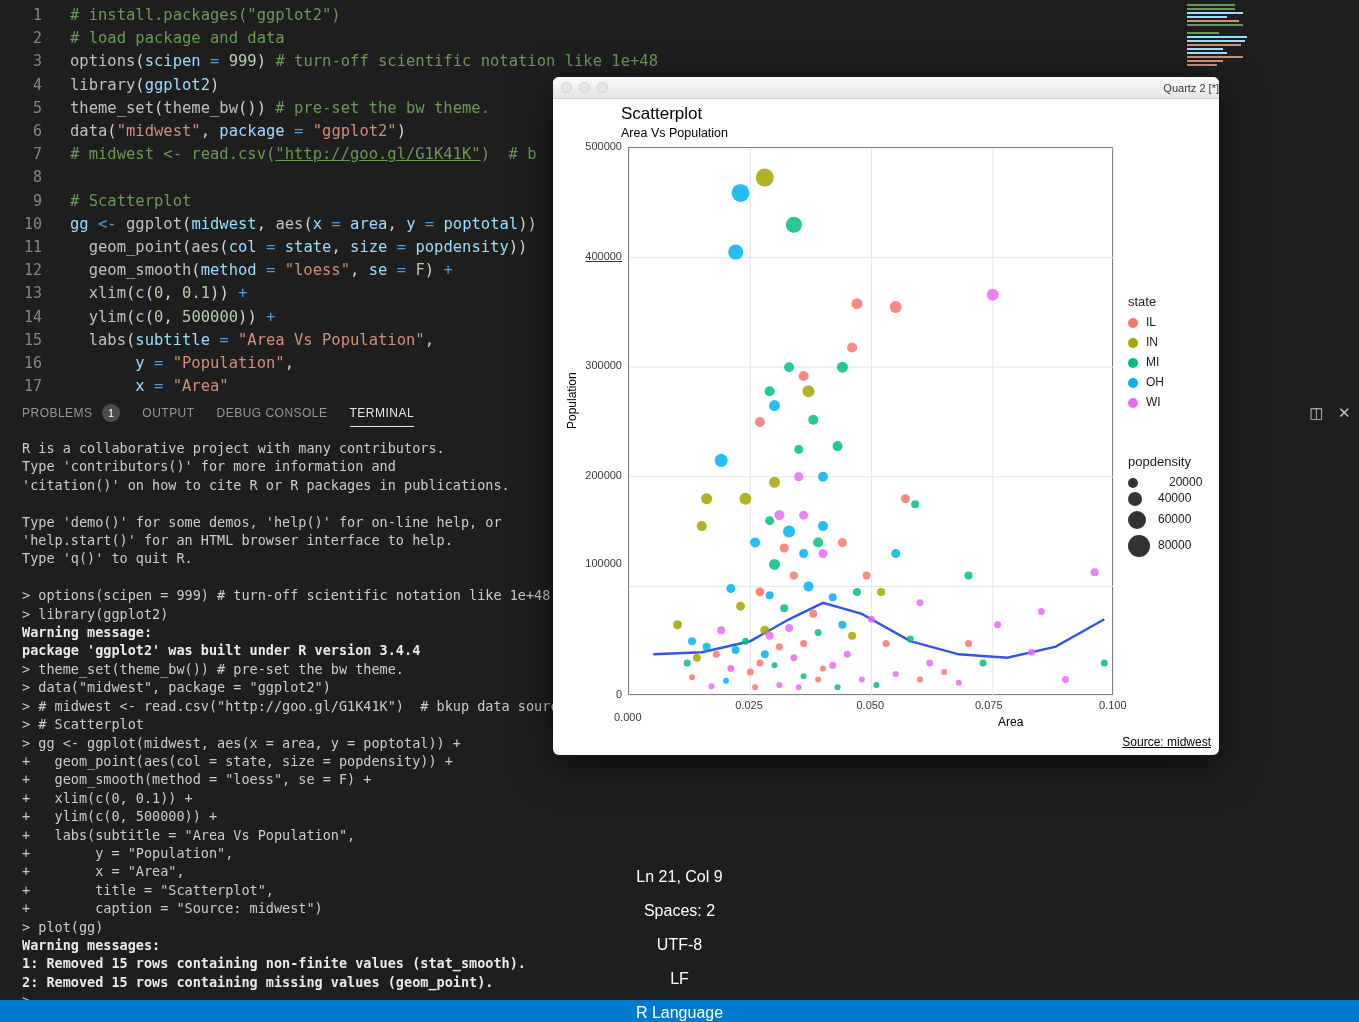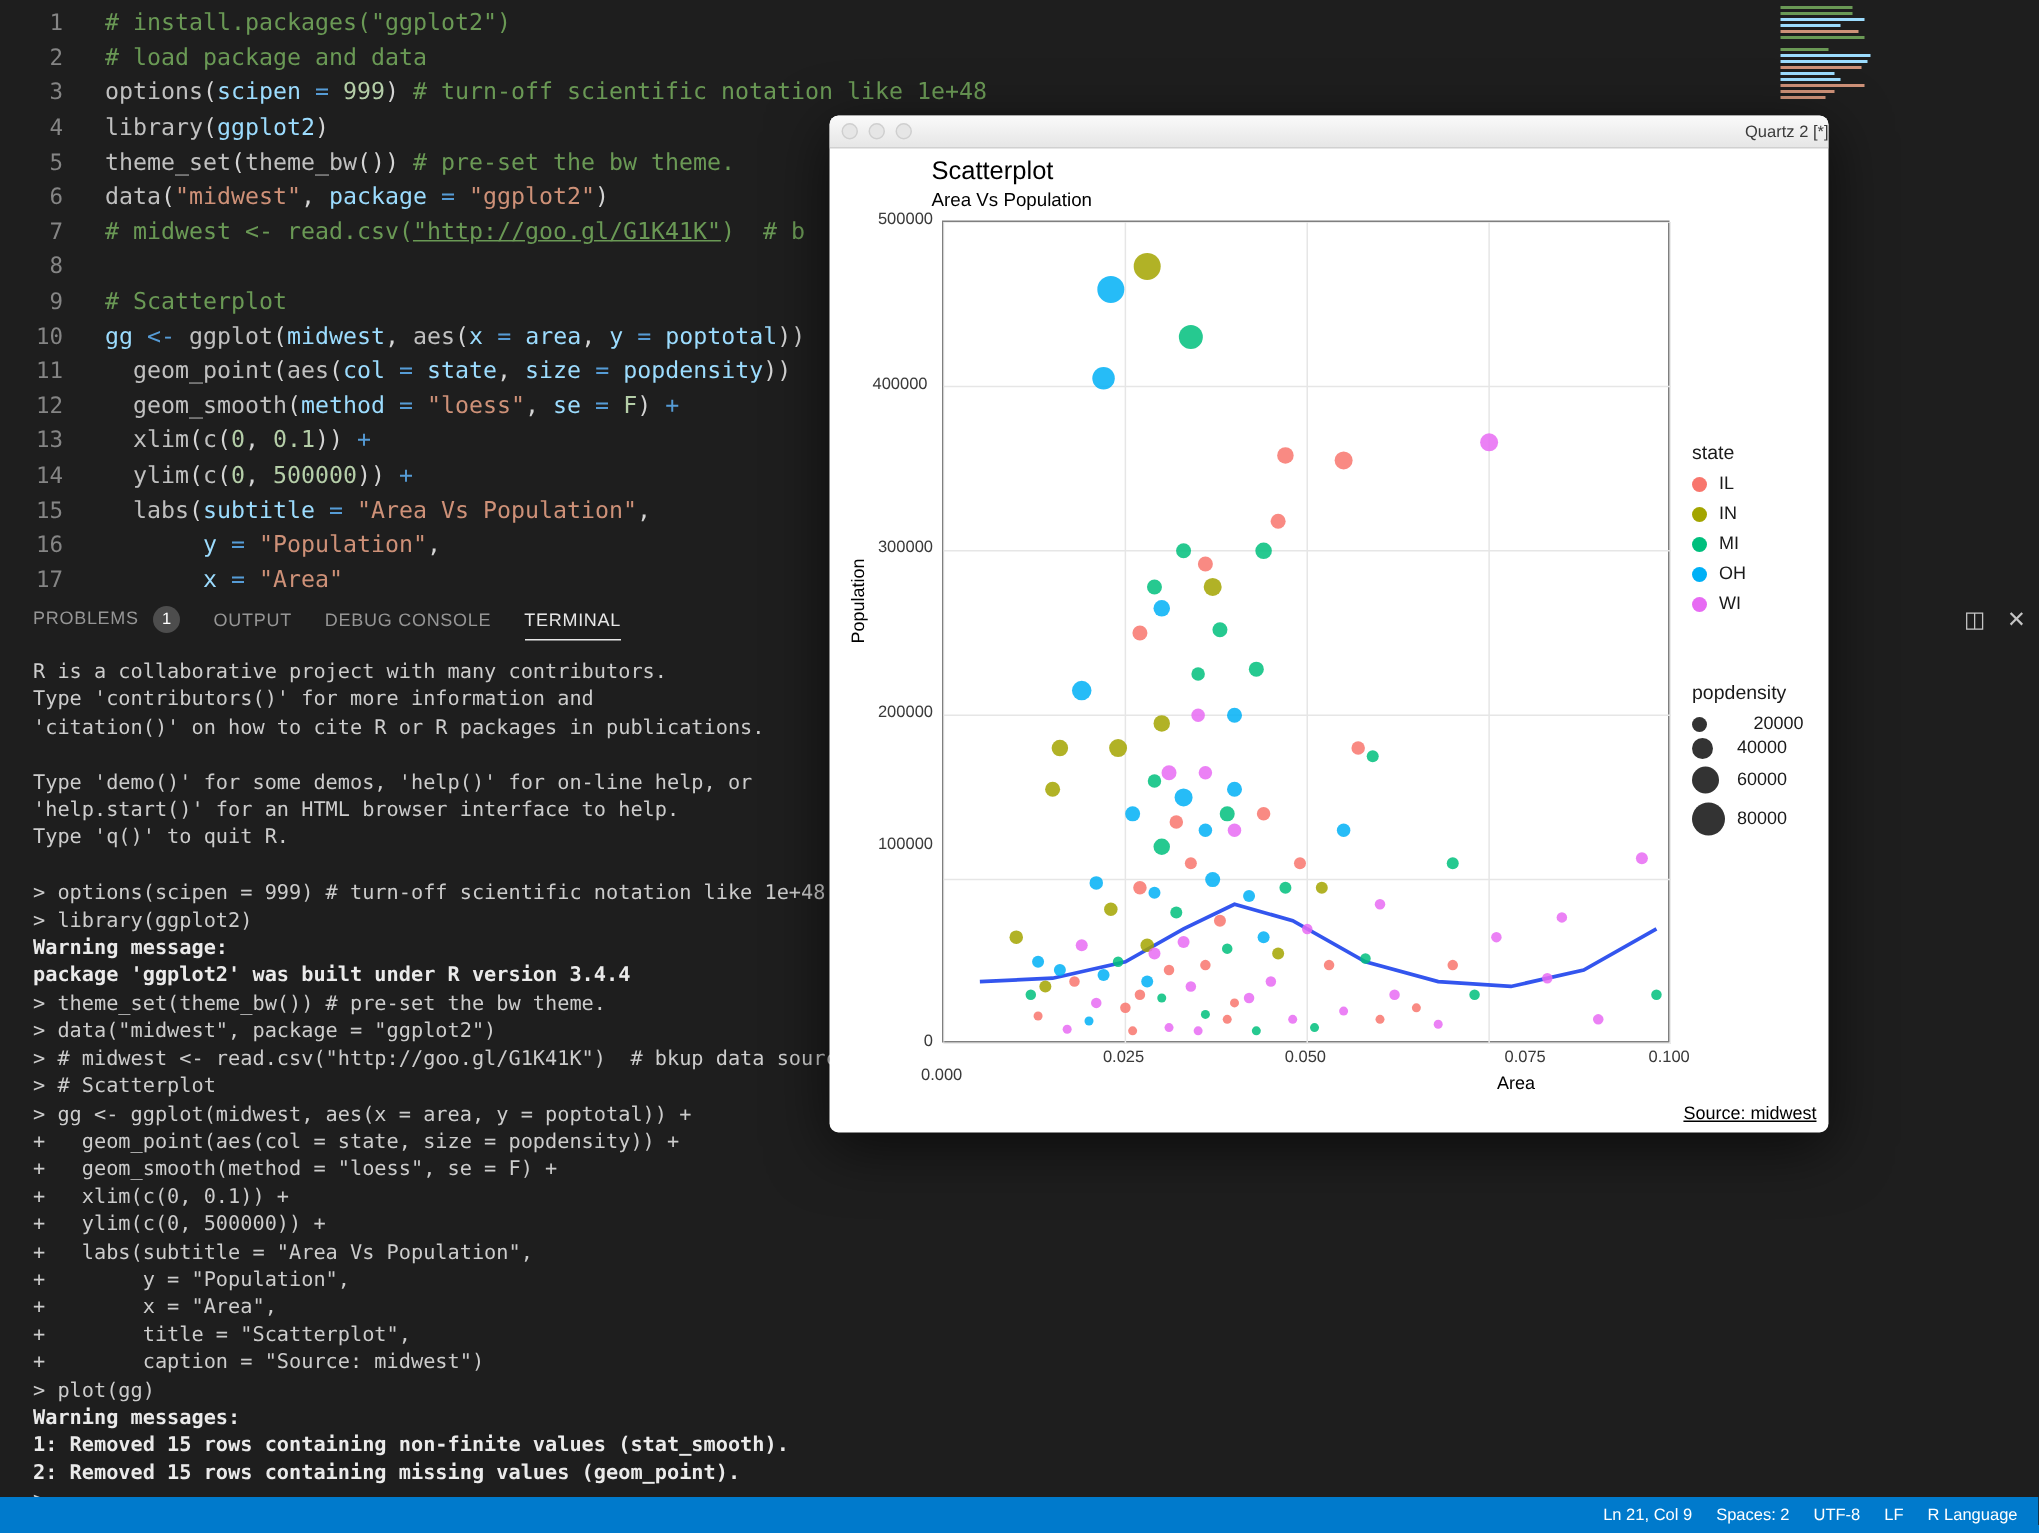--- a/index.html
+++ b/index.html
@@ -58,23 +58,23 @@
 
   .minimap {
     position:absolute; top:4px; right:92px; width:80px; height:180px;
     display:flex; flex-direction:column; gap:2px;
   }
   .minimap span { display:block; height:2px; width:60%; }
 
   .statusbar {
     position:absolute; left:0; right:0; bottom:0; height:22px;
     background:#007acc; color:#ffffff;
-    font-family:-apple-system,Arial,sans-serif; font-size:11px;
+    font-family:-apple-system,Arial,sans-serif; font-size:16px;
     display:flex; align-items:center; justify-content:flex-end;
-    gap:16px; padding:12px 14px;
+    gap:16px; padding:0 14px;flex-direction:column;
   }
 
   
   .quartz {
     position:absolute; left:553px; top:77px; width:666px; height:678px;
     background:#ffffff; border-radius:6px;
     box-shadow: 0 10px 40px rgba(0,0,0,0.6);
     font-family: Arial, Helvetica, sans-serif;
     color:#000;
     overflow:hidden;
@@ -336,29 +336,29 @@
           <circle cx="291" cy="531.56" r="3" fill="#F8766D" fill-opacity="0.85"></circle>
           <circle cx="329.8" cy="534.848" r="3" fill="#E76BF3" fill-opacity="0.85"></circle>
           <circle cx="339.50000000000006" cy="495.392" r="3.5" fill="#F8766D" fill-opacity="0.85"></circle>
           <circle cx="63.04999999999999" cy="493.2" r="4" fill="#00B0F6" fill-opacity="0.85"></circle>
         </svg>
     </div>
     <div id="xticks">
         <div class="tick" style="left: 61px; top: 612px;">0.000</div>
         <div class="tick" style="left: 182.25px; top: 600px;">0.025</div>
         <div class="tick" style="left: 303.5px; top: 600px;">0.050</div>
-        <div class="tick" style="left: 450px; top: 600px;">0.075</div>
+        <div class="tick" style="left: 422px; top: 600px;">0.075</div>
         <div class="tick" style="left: 546px; top: 600px;">0.100</div>
       </div>
     <div id="yticks">
         <div class="tick" style="right: 597px; left: 25px; width: 44px; text-align: right; top: 589px;">0</div>
         <div class="tick" style="right: 597px; left: 25px; width: 44px; text-align: right; top: 458px;">100000</div>
         <div class="tick" style="right: 597px; left: 25px; width: 44px; text-align: right; top: 369.8px;">200000</div>
         <div class="tick" style="right: 597px; left: 25px; width: 44px; text-align: right; top: 260.2px;">300000</div>
-        <div class="tick" style="right: 597px; left: 25px; width: 44px; text-align: center; top: 150.6px;">400000</div>
+        <div class="tick" style="right: 597px; left: 25px; width: 44px; text-align: right; top: 150.6px; text-decoration: underline;">400000</div>
         <div class="tick" style="right: 597px; left: 25px; width: 44px; text-align: right; top: 41px;">500000</div>
       </div>
 
     <div class="legend" style="left:575px; top:195px">
       <div style="font-size:13px; margin-bottom:6px">state</div>
       <div id="legend-color-rows">
           <div class="row"><span class="swatch" style="background: rgb(248, 118, 109);"></span><span>IL</span></div>
           <div class="row"><span class="swatch" style="background: rgb(163, 165, 0);"></span><span>IN</span></div>
           <div class="row"><span class="swatch" style="background: rgb(0, 191, 125);"></span><span>MI</span></div>
           <div class="row"><span class="swatch" style="background: rgb(0, 176, 246);"></span><span>OH</span></div>

